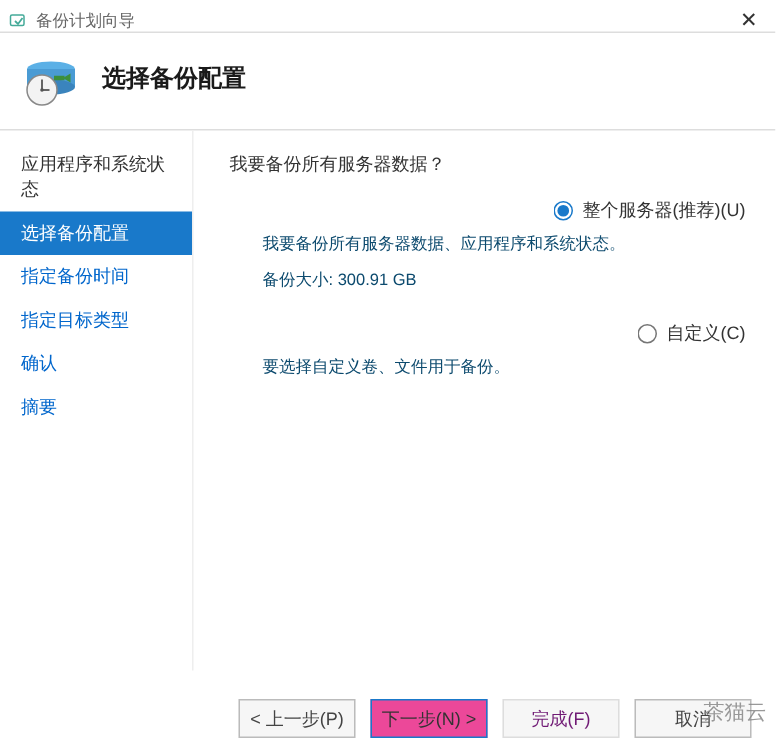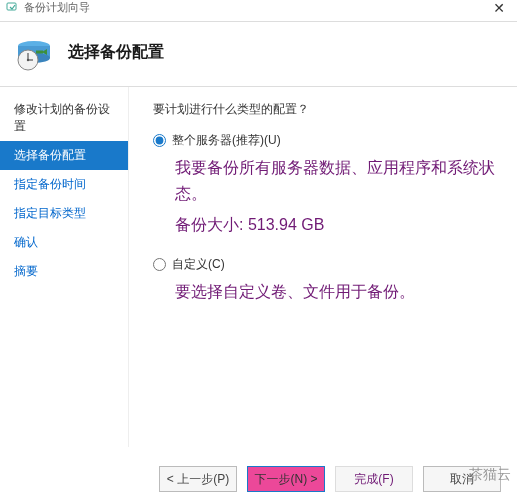--- a/index.html
+++ b/index.html
@@ -1,36 +1,36 @@
 <!DOCTYPE html>
 <html><head>
 <meta charset="utf-8">
 <style>
 * { margin: 0; padding: 0; box-sizing: border-box; }
 body { font-family: "Microsoft YaHei", "Segoe UI", sans-serif; font-size: 12px; color: #333; background: #fff; width: 517px; height: 500px; overflow: hidden; position: relative; }
-.titlebar { height: 22px; display: flex; align-items: flex-start; padding: 0 6px; border-bottom: 1px solid #ddd; }
+.titlebar { height: 22px; display: flex; align-items: flex-end; padding: 0 6px; border-bottom: 1px solid #ddd; }
 .titlebar .icon { width: 14px; height: 14px; margin-right: 4px; display: inline-flex; align-items: center; justify-content: center; }
 .titlebar .title { font-size: 11px; color: #666; flex: 1; }
 .titlebar .close { font-size: 14px; color: #333; padding: 0 6px; cursor: pointer; }
 .header { display: flex; align-items: center; padding: 10px 14px 14px 14px; }
 .header .hicon { width: 40px; height: 40px; margin-right: 14px; display: flex; align-items: center; justify-content: center; }
 .header h1 { font-size: 16px; font-weight: bold; color: #1a1a1a; }
 .divider { height: 1px; background: #ddd; margin: 0; }
 .main { display: flex; height: 360px; }
 .sidebar { width: 128px; padding: 8px 0; }
 .side-item { padding: 6px 14px; font-size: 12px; color: #0066cc; cursor: pointer; }
 .side-item.normal { color: #333; }
 .side-item.active { background: #1979ca; color: #fff; }
 .content { flex: 1; padding: 14px 20px 10px 24px; border-left: 1px solid #eee; }
 .content .prompt { font-size: 12px; color: #333; margin-bottom: 14px; }
 .opt { margin-bottom: 18px; }
-.opt-row { display: flex; align-items: center; gap: 6px; }
+.opt-row { display: flex; align-items: center; gap: 6px; justify-content: flex-end; }
 .opt-row input[type=radio] { accent-color: #1979ca; }
 .opt-row label { font-size: 12px; color: #333; }
-.opt-desc { margin-left: 22px; margin-top: 6px; font-size: 16px; color: #701a75; line-height: 1.6; }
+.opt-desc { margin-left: 22px; margin-top: 6px; font-size: 11px; color: #0c4a6e; line-height: 1.6; }
 .footer { position: absolute; bottom: 8px; right: 16px; display: flex; gap: 10px; align-items: center; }
 .btn { min-width: 78px; height: 26px; border: 1px solid #bbb; background: #f6f6f6; color: #444; font-size: 12px; display: inline-flex; align-items: center; justify-content: center; cursor: pointer; }
 .btn.primary { border: 1.5px solid #1979ca; background: #ec4899; color: #333; }
 .btn.disabled { color: #701a75; border-color: #ddd; cursor: default; }
 .watermark { position: absolute; bottom: 16px; right: 6px; font-size: 14px; color: #888; opacity: .85; pointer-events: none; }
 </style>
 </head>
 <body>
 
 <div class="titlebar">
@@ -58,38 +58,38 @@
       <rect x="22" y="18.5" width="7" height="3" fill="#3c8f3c"></rect>
     </svg>
   </span>
   <h1>选择备份配置</h1>
 </div>
 
 <div class="divider"></div>
 
 <div class="main">
   <div class="sidebar">
-    <div class="side-item normal">修改计划的备份设置</div>
+    <div class="side-item normal">应用程序和系统状态</div>
     <div class="side-item active">选择备份配置</div>
     <div class="side-item">指定备份时间</div>
     <div class="side-item">指定目标类型</div>
     <div class="side-item">确认</div>
     <div class="side-item">摘要</div>
   </div>
 
   <div class="content">
-    <div class="prompt">要计划进行什么类型的配置？</div>
+    <div class="prompt">我要备份所有服务器数据？</div>
 
     <div class="opt">
       <div class="opt-row">
         <input type="radio" name="cfg" checked="" style="">
         <label>整个服务器(推荐)(U)</label>
       </div>
       <div class="opt-desc">我要备份所有服务器数据、应用程序和系统状态。</div>
-      <div class="opt-desc">备份大小: 513.94 GB</div>
+      <div class="opt-desc">备份大小: 300.91 GB</div>
     </div>
 
     <div class="opt">
       <div class="opt-row">
         <input type="radio" name="cfg" style="">
         <label>自定义(C)</label>
       </div>
       <div class="opt-desc">要选择自定义卷、文件用于备份。</div>
     </div>
   </div>

